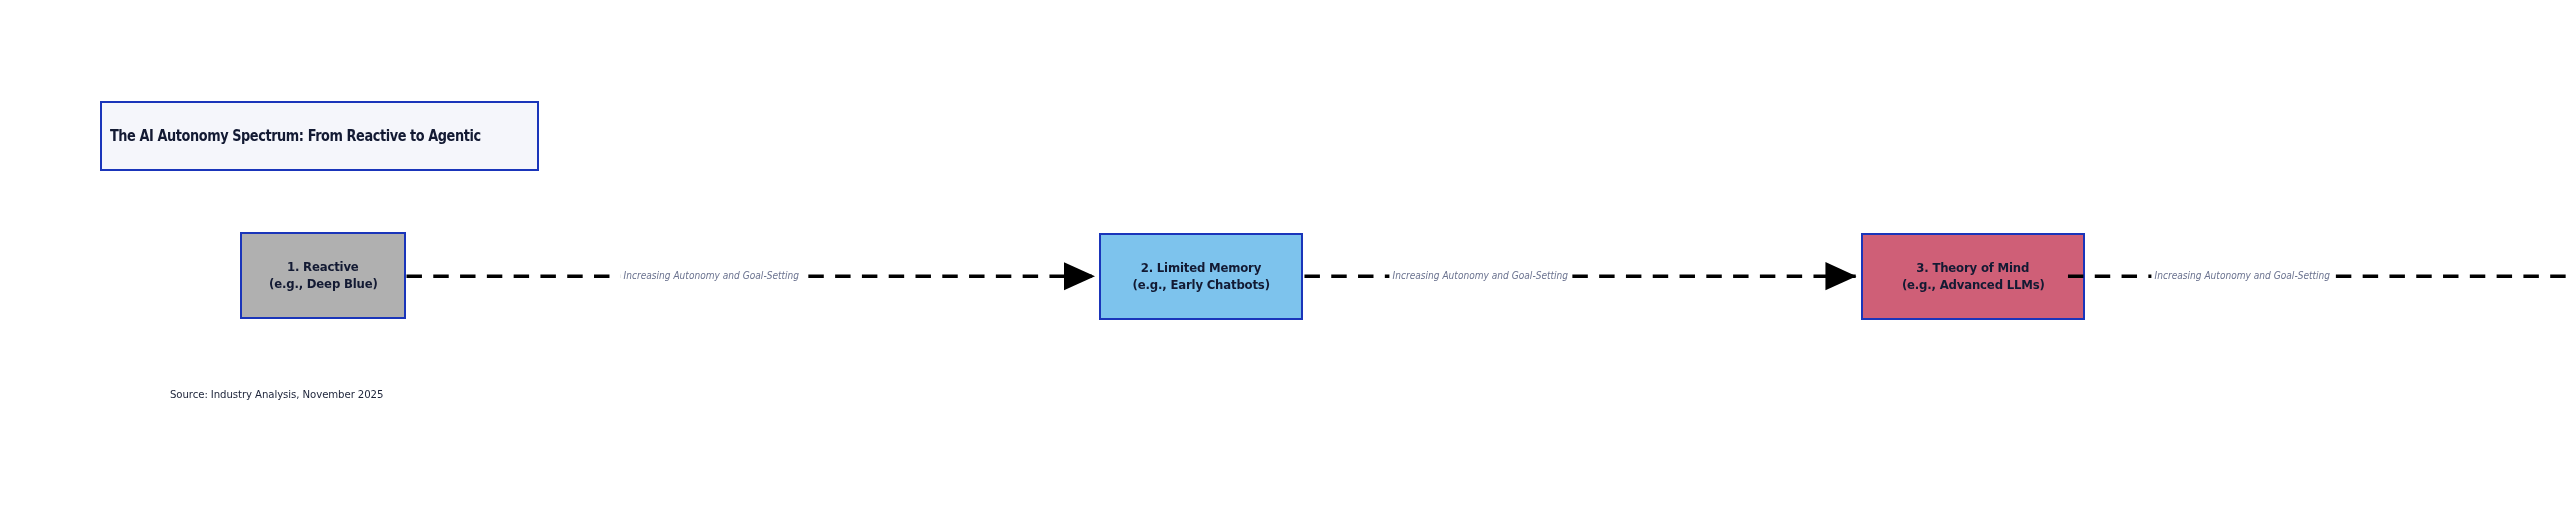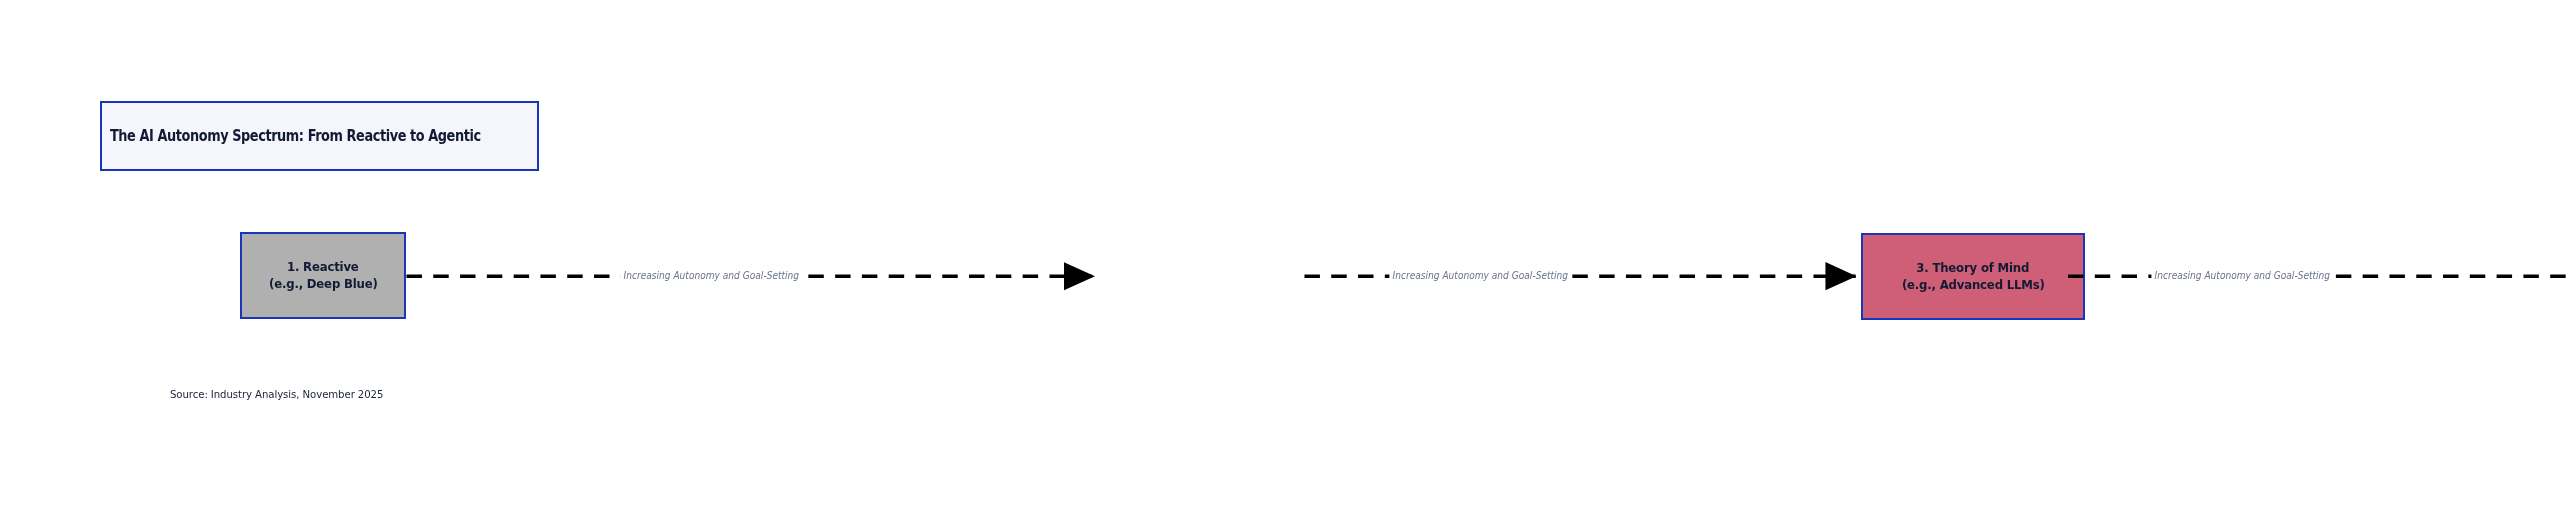--- a/index.html
+++ b/index.html
@@ -144,20 +144,24 @@
 
   <div id="title-box">
     <span id="title-text">The AI Autonomy Spectrum: From Reactive to Agentic</span>
   </div>
 
   <div id="node-1" class="node">
     <span class="line">1. Reactive</span>
     <span class="line">(e.g., Deep Blue)</span>
   </div>
 
+  <div id="node-2" class="node">
+    <span class="line">2. Limited Memory</span>
+    <span class="line">(e.g., Early Chatbots)</span>
+  </div>
 
   <div id="node-3" class="node">
     <span class="line">3. Theory of Mind</span>
     <span class="line">(e.g., Advanced LLMs)</span>
   </div>
 
   <span id="edge-label-1" class="edge-label">Increasing Autonomy and Goal-Setting</span>
   <span id="edge-label-2" class="edge-label">Increasing Autonomy and Goal-Setting</span>
   <span id="edge-label-3" class="edge-label">Increasing Autonomy and Goal-Setting</span>
 

